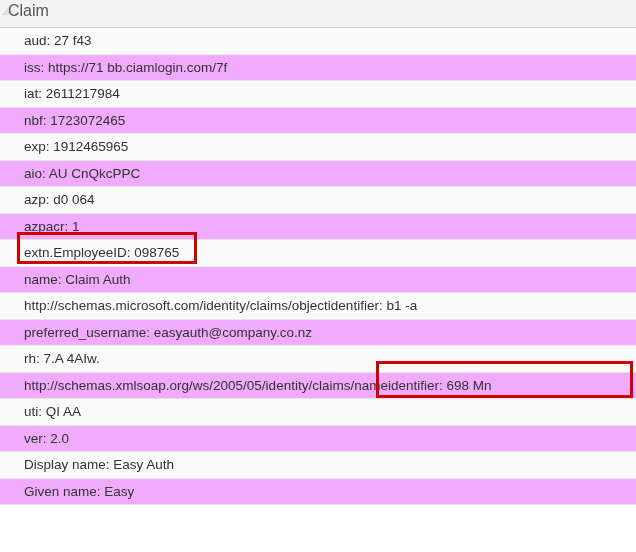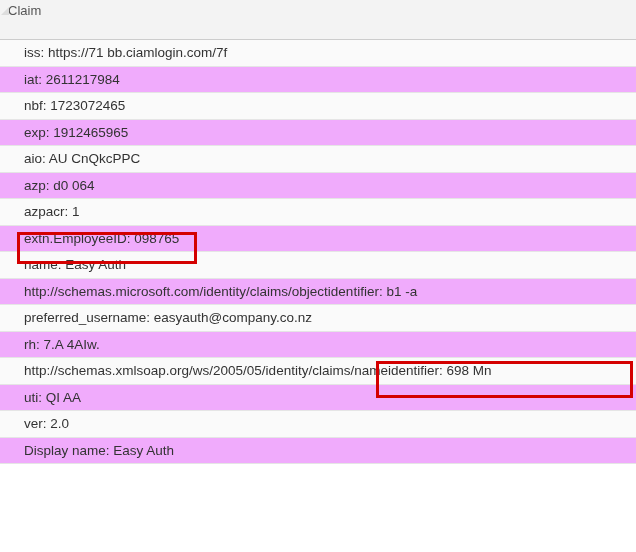--- a/index.html
+++ b/index.html
@@ -17,22 +17,22 @@
     }
     .container {
       position: relative;
       width: 636px;
     }
     .header {
       background: #f3f3f3;
       border-bottom: 1px solid #ccc;
       padding: 4px 8px;
       color: #555;
-      font-size: 13px;
-      height: 40px;
+      font-size: 16px;
+      height: 28px;
       line-height: 14px;
       position: relative;
     }
     .header::before {
       content: "";
       position: absolute;
       left: 2px;
       top: 50%;
       transform: translateY(-50%);
       width: 0;
@@ -66,32 +66,34 @@
   </style>
 </head>
 <body>
 
 <div class="container">
   <div style="position:absolute;left:1px;top:7px;border-left:8px solid transparent;border-bottom:8px solid #ddd;width:0;height:0;z-index:3;"></div>
   <div class="header">
     <span>Claim</span>
   </div>
   <div id="rows">
+      <div class="row"><span class="claim-text">aud: 27                                                        f43</span></div>
       <div class="row"><span class="claim-text">iss: https://71                                                             bb.ciamlogin.com/7f</span></div>
       <div class="row"><span class="claim-text">iat: 2611217984</span></div>
       <div class="row"><span class="claim-text">nbf: 1723072465</span></div>
       <div class="row"><span class="claim-text">exp: 1912465965</span></div>
       <div class="row"><span class="claim-text">aio: AU                                                                                                                                                  CnQkcPPC</span></div>
       <div class="row"><span class="claim-text">azp: d0                                                              064</span></div>
       <div class="row"><span class="claim-text">azpacr: 1</span></div>
       <div class="row"><span class="claim-text">extn.EmployeeID: 098765</span></div>
-      <div class="row"><span class="claim-text">name: Easy Auth</span></div>
+      <div class="row"><span class="claim-text">name: Claim Auth</span></div>
       <div class="row"><span class="claim-text">http://schemas.microsoft.com/identity/claims/objectidentifier: b1                                                    -a</span></div>
       <div class="row"><span class="claim-text">preferred_username: easyauth@company.co.nz</span></div>
       <div class="row"><span class="claim-text">rh: 7.A                                                                                                 4AIw.</span></div>
       <div class="row"><span class="claim-text">http://schemas.xmlsoap.org/ws/2005/05/identity/claims/nameidentifier: 698                              Mn</span></div>
       <div class="row"><span class="claim-text">uti: QI                                   AA</span></div>
       <div class="row"><span class="claim-text">ver: 2.0</span></div>
       <div class="row"><span class="claim-text">Display name: Easy Auth</span></div>
+      <div class="row"><span class="claim-text">Given name: Easy</span></div>
     </div>
   <div class="highlight-box" style="top:232px;left:17px;width:180px;height:32px;"></div>
   <div class="highlight-box" style="top:361px;left:376px;width:257px;height:37px;"></div>
 </div>
 
 </body></html>

